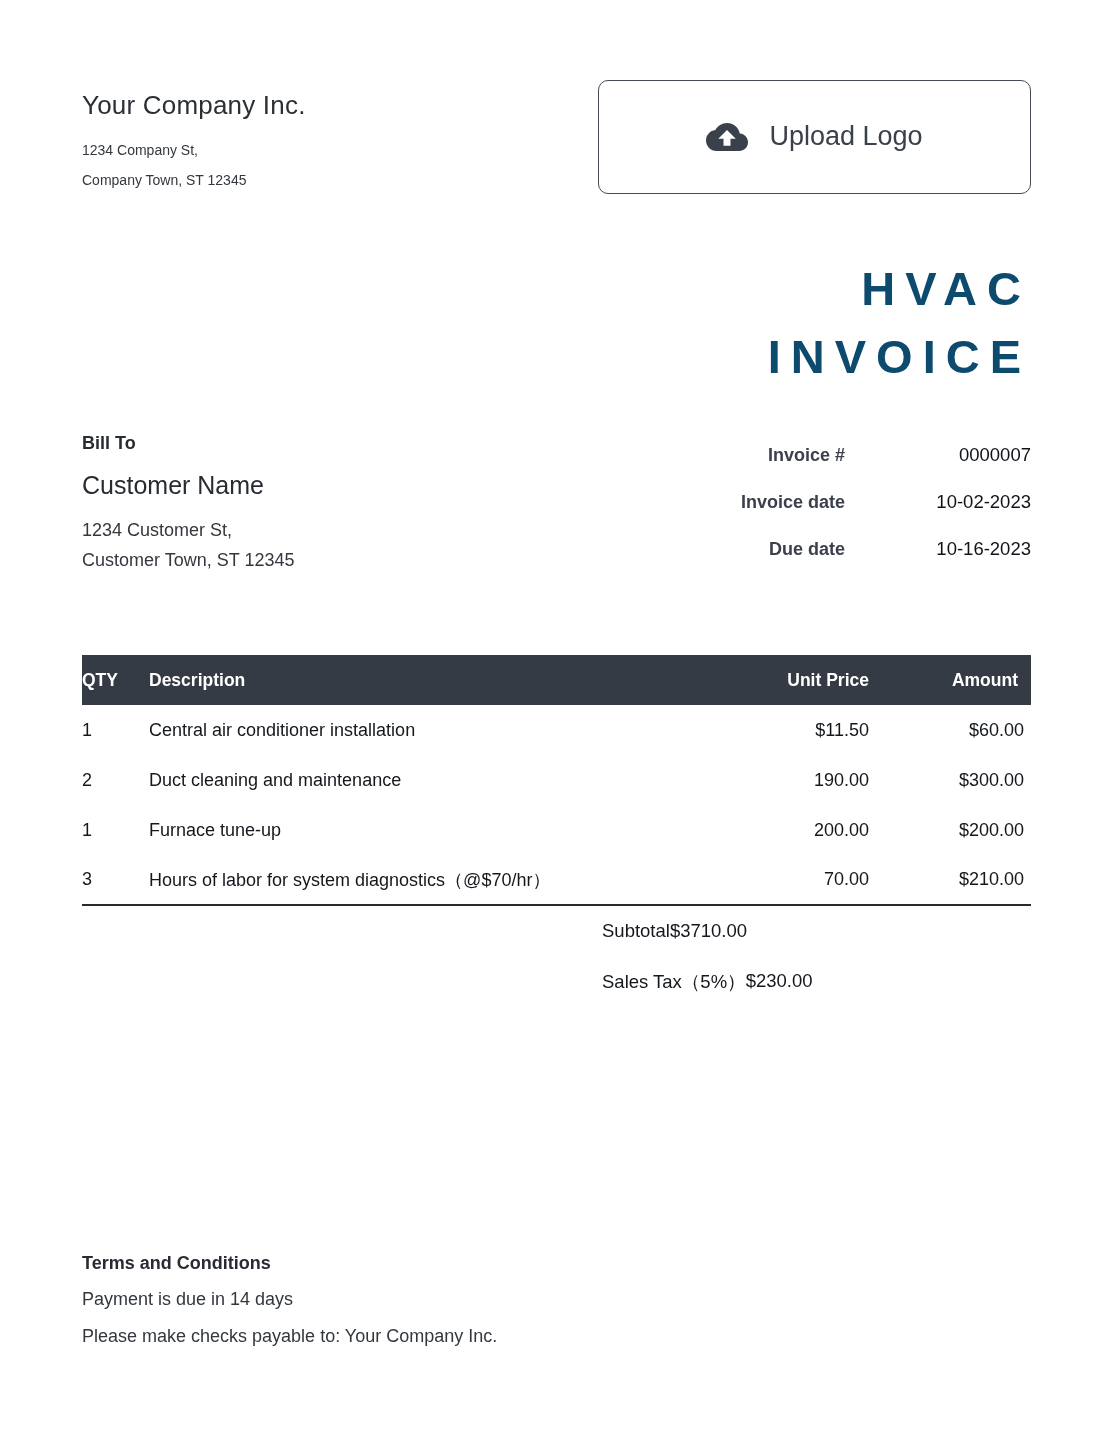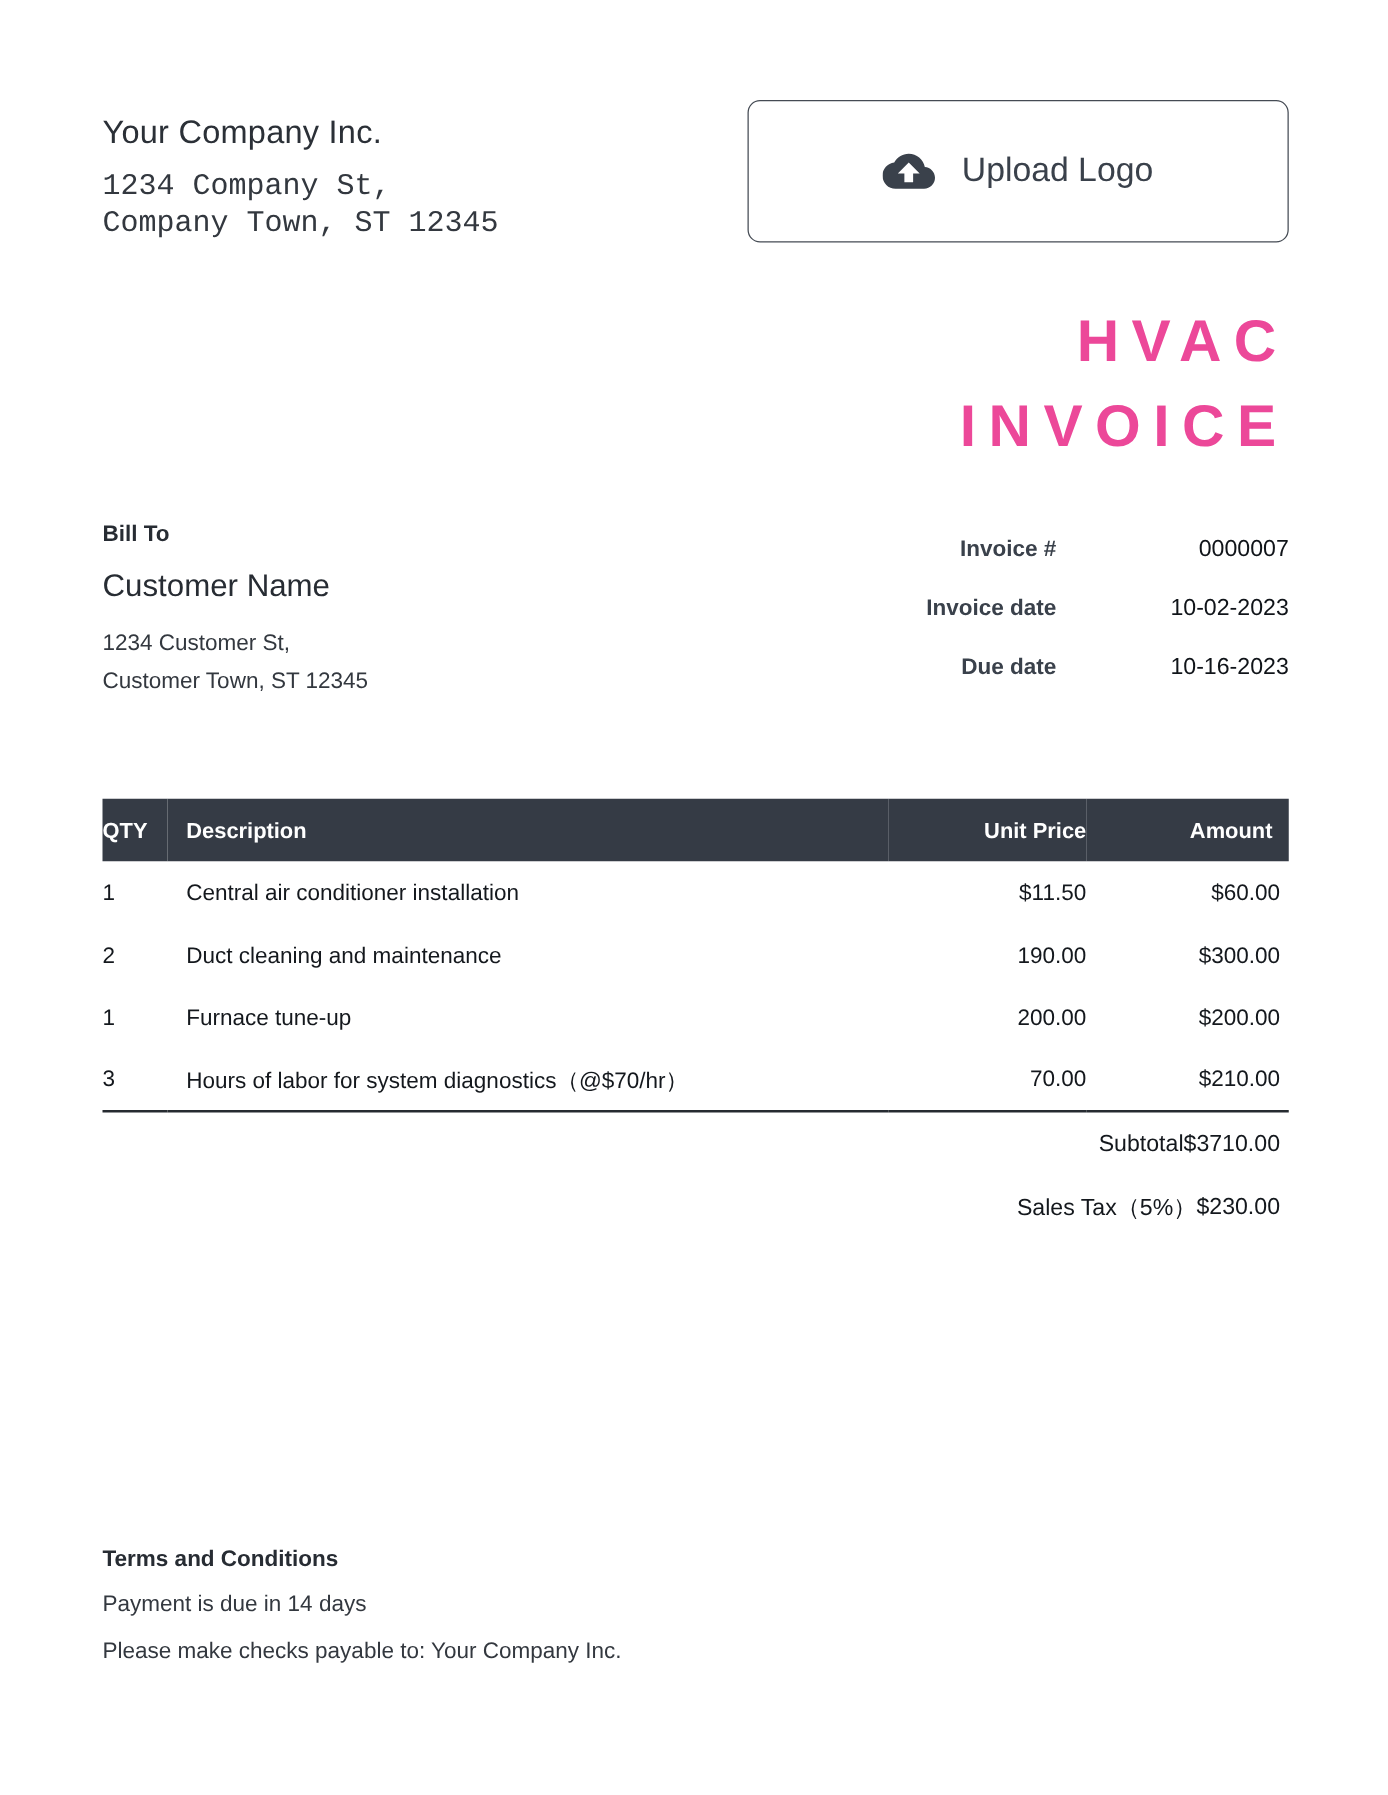--- a/index.html
+++ b/index.html
@@ -25,24 +25,23 @@
     padding-top: 78px;
   }
   .company-block { padding-top: 12px; }
   .company-name {
     font-size: 26px;
     color: #2b3037;
     letter-spacing: 0.2px;
   }
   .company-address {
     margin-top: 14px;
-    font-size: 24px;
+    font-size: 14px;
     line-height: 30px;
     color: #33383f;
-    font-family: Liberation Mono, monospace;
   }
   .upload-logo-btn {
     width: 433px;
     height: 114px;
     background: #ffffff;
     border: 1.5px solid #454b54;
     border-radius: 10px;
     display: flex;
     align-items: center;
     justify-content: center;
@@ -51,27 +50,27 @@
     font-family: "Liberation Sans", "DejaVu Sans", sans-serif;
   }
   .upload-logo-btn .icon { display: inline-flex; }
   .upload-logo-label {
     font-size: 27px;
     color: #3a414b;
   }
 
   
   .title-block {
-    margin-top: 44px;
+    margin-top: 60px;
     text-align: right;
     font-size: 47px;
     font-weight: 700;
     letter-spacing: 10px;
     line-height: 68px;
-    color: #ec4899;
+    color: #0c4a6e;
   }
 
   
   .billing-row {
     display: flex;
     justify-content: space-between;
     margin-top: 31px;
     align-items: center;
   }
   .bill-to-label {
@@ -137,21 +136,21 @@
   }
   table.items tbody tr:last-child td { border-bottom: 2px solid #262b31; }
 
   
   .totals-block {
     width: 434px;
     margin-left: auto;
   }
   .totals-row {
     display: flex;
-    justify-content: flex-end;
+    justify-content: flex-start;
     align-items: center;
     height: 50px;
     font-size: 18.5px;
     color: #14181d;
     padding: 0 7px 0 5px;
   }
   .totals-row.emphasis {
     background: #f2f2f3;
     border-top: 3px solid #353b45;
     border-bottom: 3px solid #353b45;

